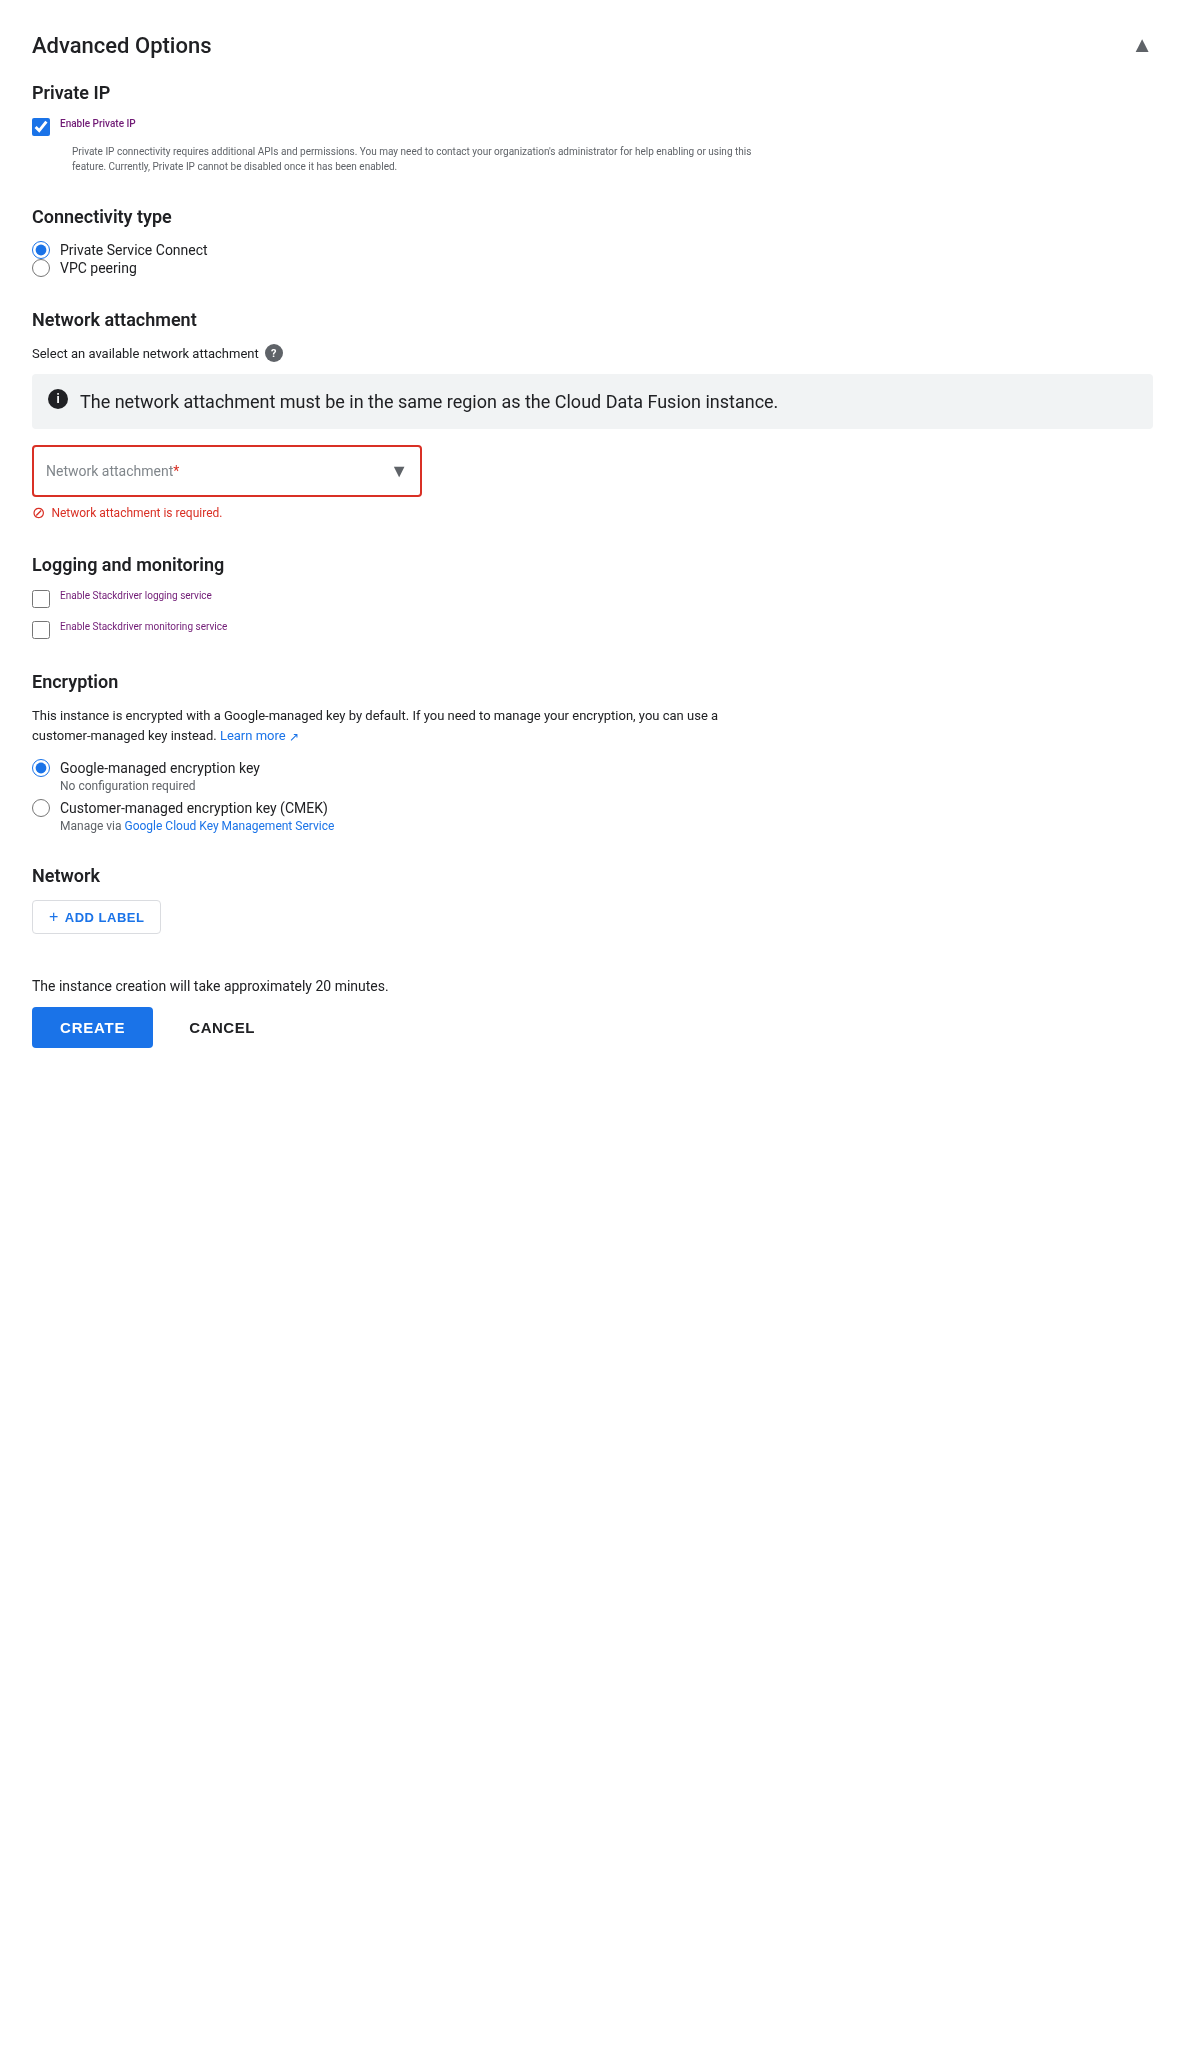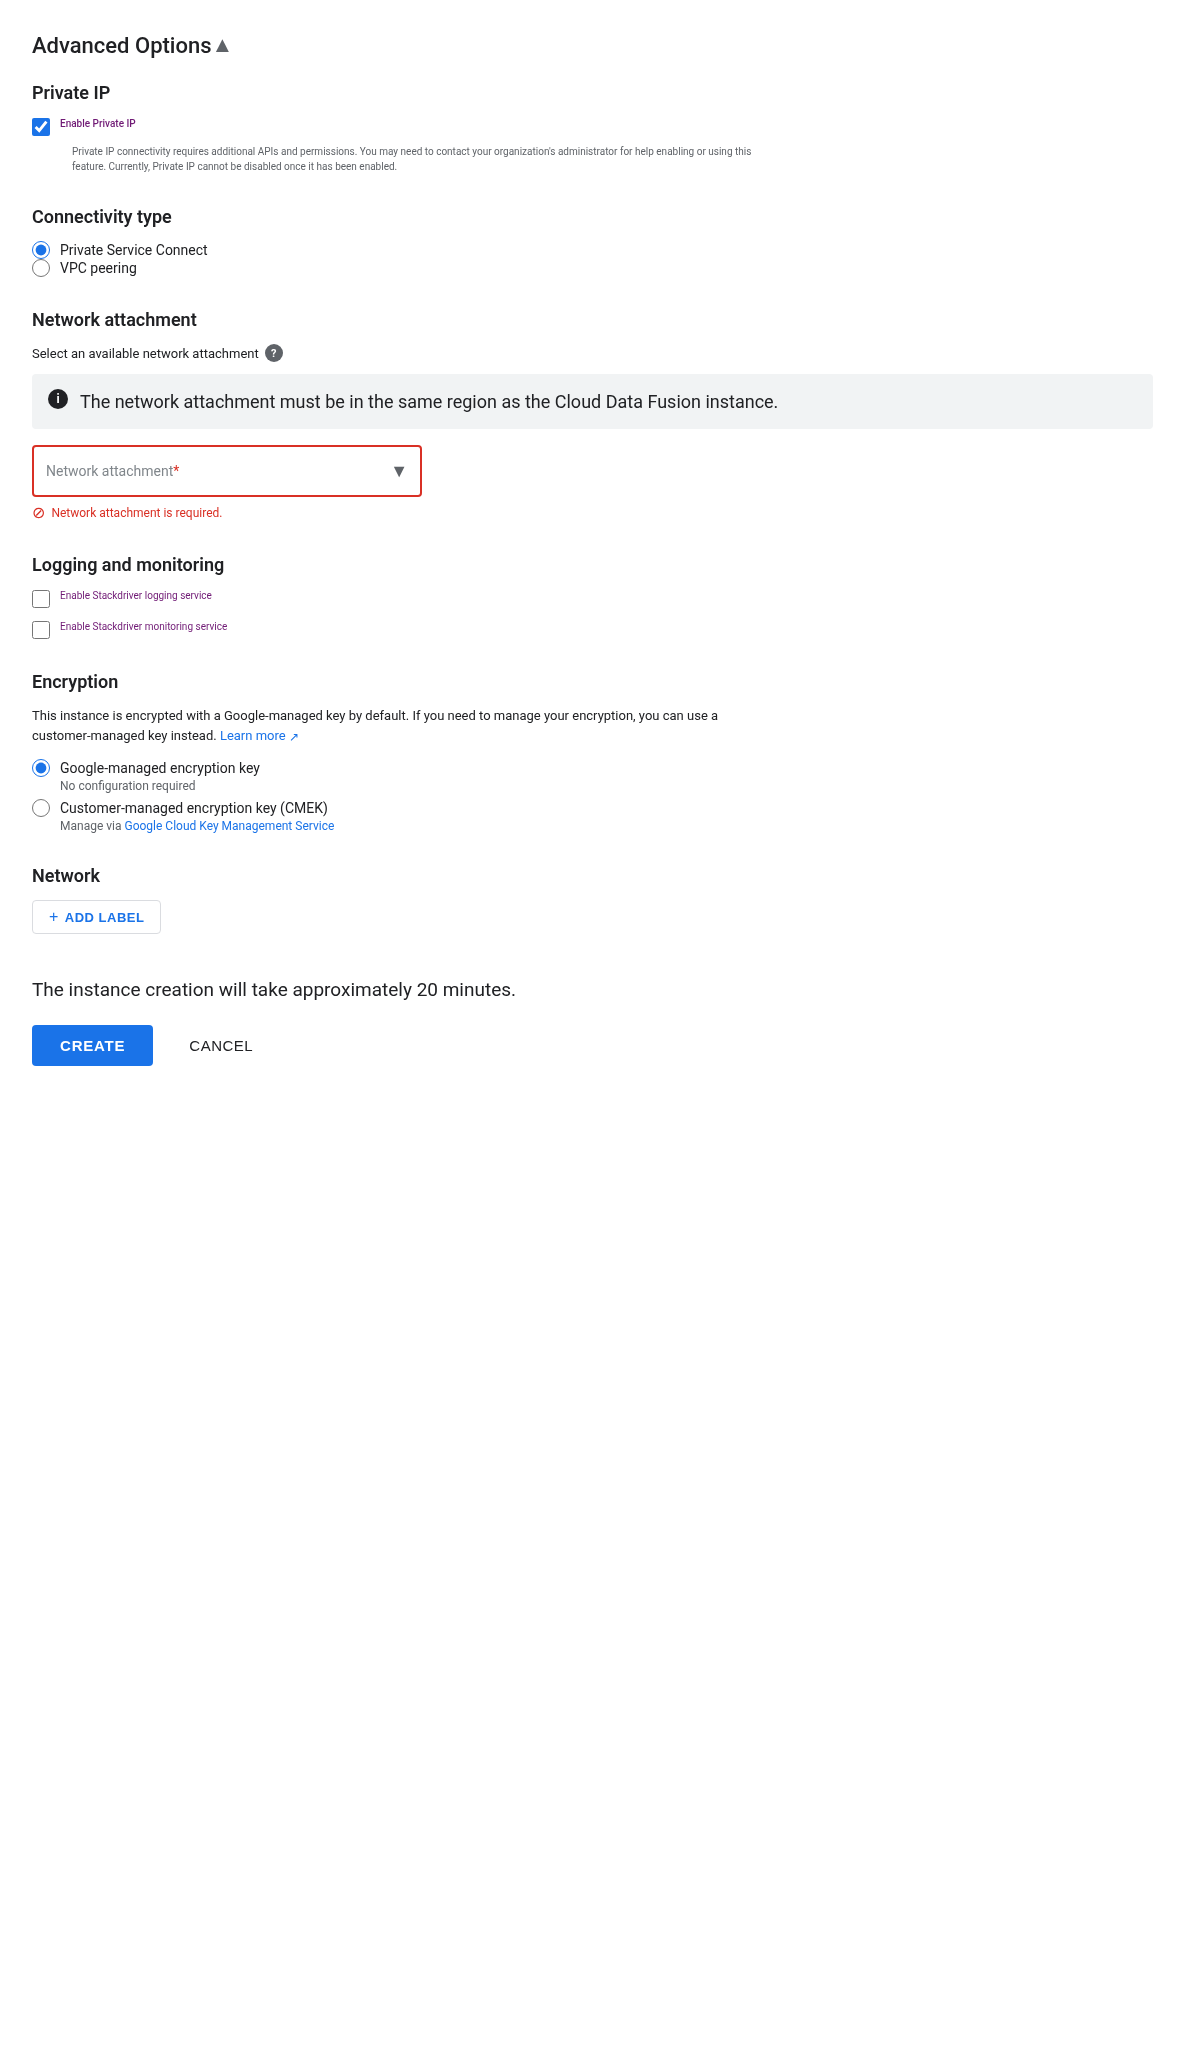--- a/index.html
+++ b/index.html
@@ -11,20 +11,21 @@
       width: 1185px;
       min-height: 2057px;
     }
     .page-container {
       padding: 32px 32px 40px 32px;
       max-width: 1185px;
     }
     .section-header {
       display: flex;
       align-items: center;
+      justify-content: space-between;
       margin-bottom: 24px;
     }
     .section-title-main {
       font-size: 22px;
       font-weight: 500;
       color: #202124;
     }
     .chevron-icon {
       font-size: 22px;
       color: #5f6368;
@@ -208,23 +209,23 @@
       cursor: pointer;
       letter-spacing: 0.5px;
       margin-bottom: 16px;
     }
     .add-label-icon {
       font-size: 16px;
       color: #1a73e8;
       font-weight: 400;
     }
     .creation-note {
-      font-size: 19px;
-      color: #202124;
-      margin-bottom: 24px;
+      font-size: 14px;
+      color: #202124;
+      margin-bottom: 13px;
     }
     .action-buttons {
       display: flex;
       align-items: center;
       gap: 16px;
     }
     .create-btn {
       background: #1a73e8;
       color: #fff;
       border: none;
@@ -235,21 +236,21 @@
       letter-spacing: 0.8px;
       cursor: pointer;
       text-transform: uppercase;
     }
     .cancel-btn {
       background: transparent;
       color: #202124;
       border: none;
       padding: 12px 20px;
       font-size: 15px;
-      font-weight: 400;
+      font-weight: 700;
       letter-spacing: 0.5px;
       cursor: pointer;
       text-transform: uppercase;
     }
     .link-icon {
       font-size: 12px;
       vertical-align: middle;
     }
   </style>
 </head>

